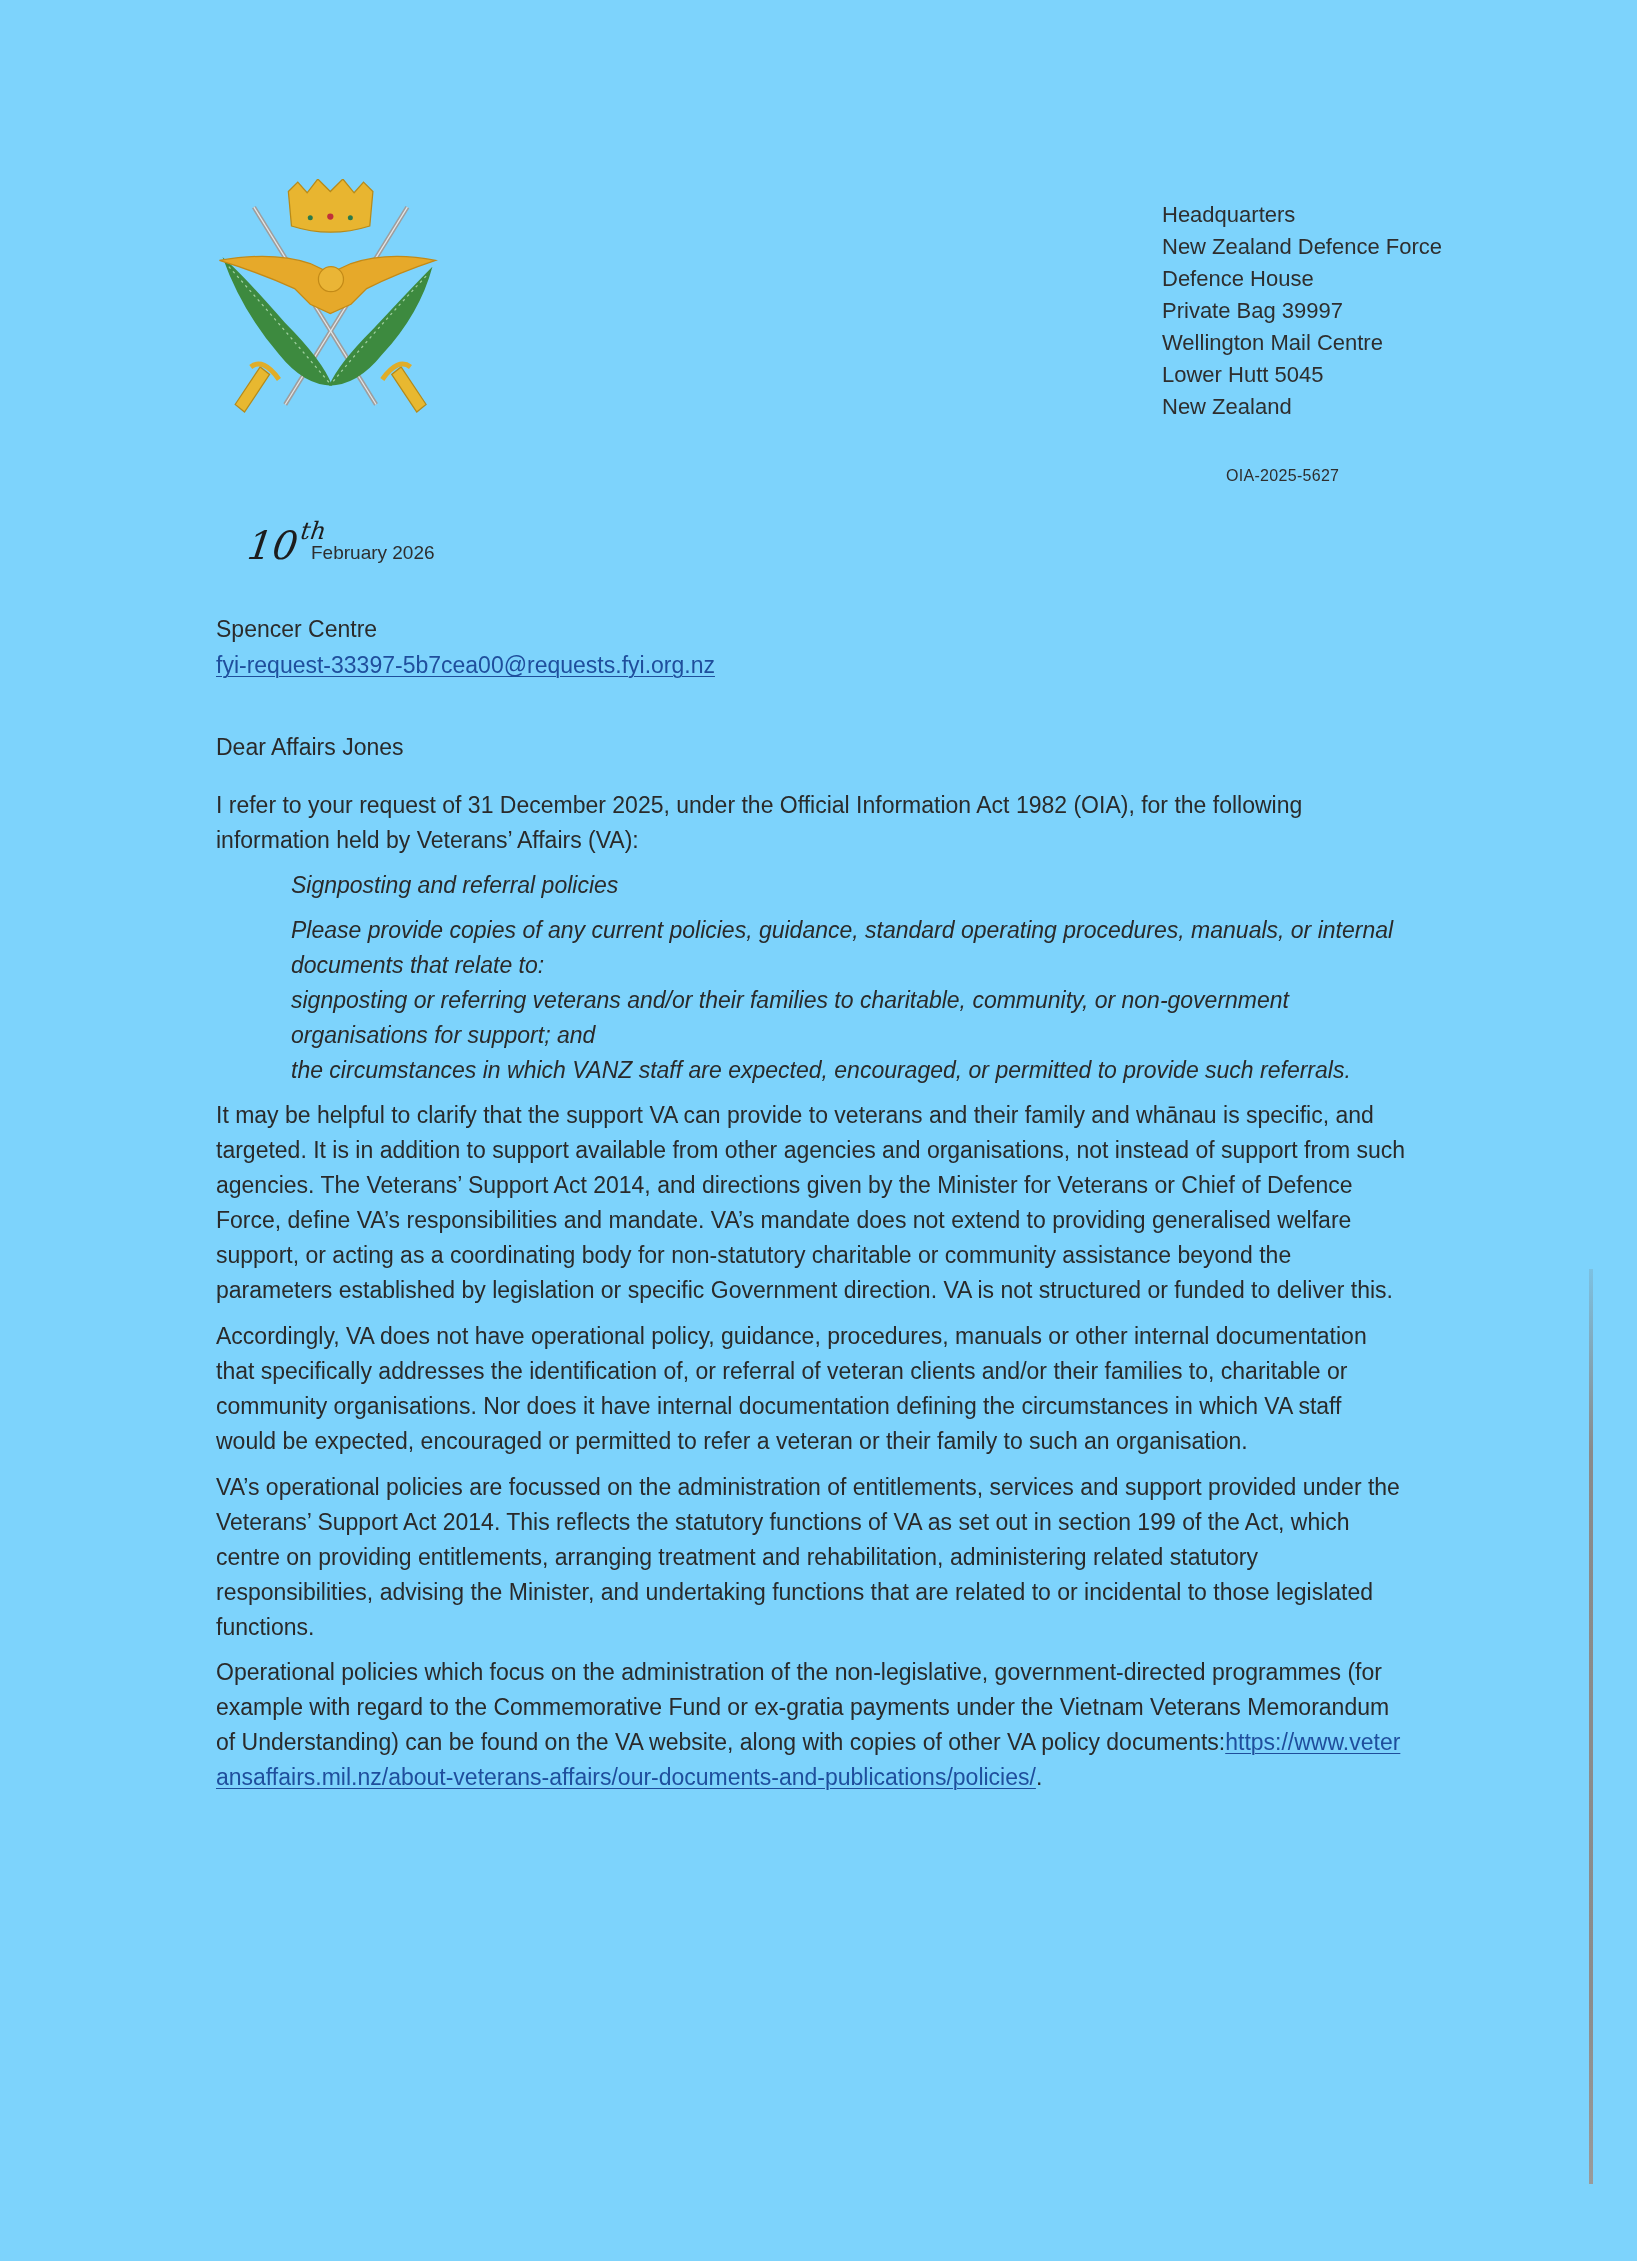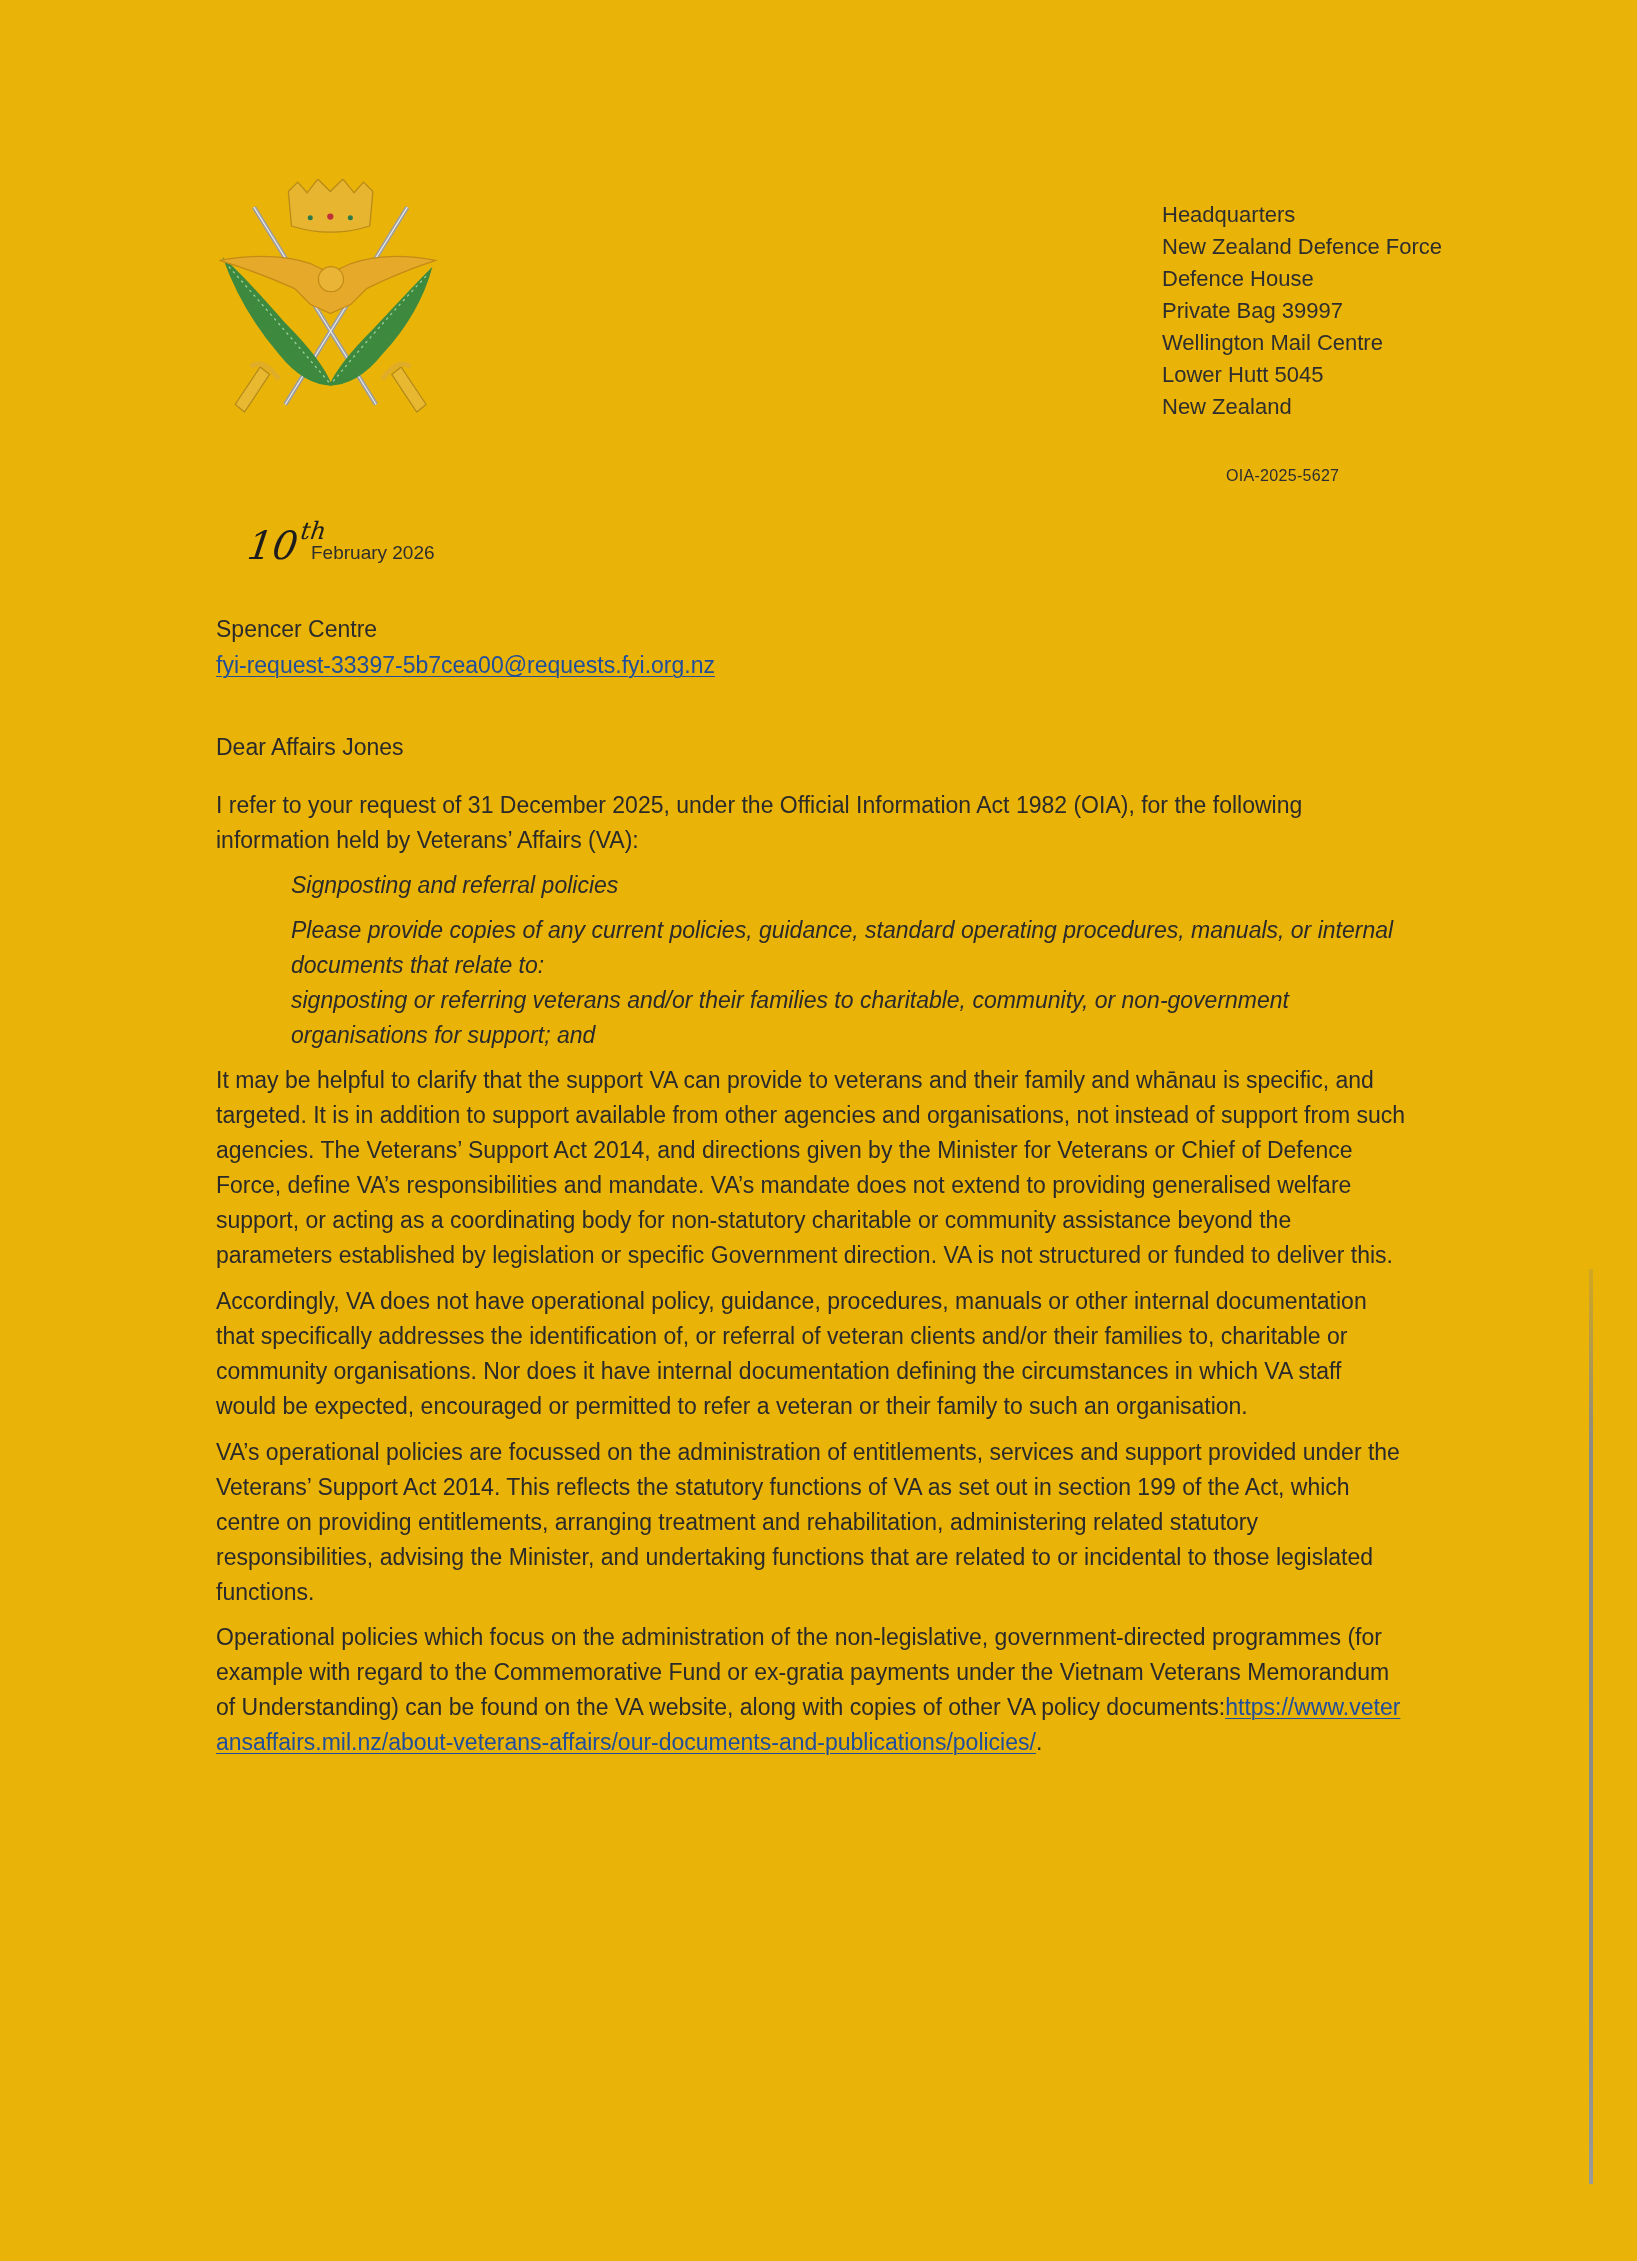--- a/index.html
+++ b/index.html
@@ -1,21 +1,21 @@
 <!DOCTYPE html>
 <html style="font-size:10px"><head>
   <meta charset="utf-8">
   <style>
     html, body { margin: 0; padding: 0; background: #ffffff; }
     body {
       width: 1637px; height: 2261px; position: relative; overflow: hidden;
       font-family: "Liberation Sans", "DejaVu Sans", sans-serif;
       color: #2b2b2b;
     }
-    .page { position: absolute; inset: 0; background: #eab308; }
+    .page { position: absolute; inset: 0; background: #7dd3fc; }
 
     
     .crest { position: absolute; left: 216px; top: 179px; width: 223px; height: 238px; }
 
     
     .address { position: absolute; left: 1162px; top: 199px; font-size: 22px; line-height: 32px; color: #2e2e2e; }
     .address div { white-space: nowrap; }
     .ref { position: absolute; left: 1226px; top: 467px; font-size: 16px; color: #2e2e2e; letter-spacing: 0.3px; }
 
     
@@ -95,20 +95,21 @@
 
   <div class="body">
     <p class="salutation">Dear Affairs Jones</p>
     <p>I refer to your request of 31 December 2025, under the Official Information Act 1982 (OIA), for the following information held by Veterans’ Affairs (VA):</p>
 
     <div class="quote">
       <p>Signposting and referral policies</p>
       <p>
         <span class="line">Please provide copies of any current policies, guidance, standard operating procedures, manuals, or internal documents that relate to:</span>
         <span class="line">signposting or referring veterans and/or their families to charitable, community, or non-government organisations for support; and</span>
+        <span class="line">the circumstances in which VANZ staff are expected, encouraged, or permitted to provide such referrals.</span>
       </p>
     </div>
 
     <p>It may be helpful to clarify that the support VA can provide to veterans and their family and whānau is specific, and targeted. It is in addition to support available from other agencies and organisations, not instead of support from such agencies. The Veterans’ Support Act 2014, and directions given by the Minister for Veterans or Chief of Defence Force, define VA’s responsibilities and mandate. VA’s mandate does not extend to providing generalised welfare support, or acting as a coordinating body for non-statutory charitable or community assistance beyond the parameters established by legislation or specific Government direction. VA is not structured or funded to deliver this.</p>
     <p>Accordingly, VA does not have operational policy, guidance, procedures, manuals or other internal documentation that specifically addresses the identification of, or referral of veteran clients and/or their families to, charitable or community organisations. Nor does it have internal documentation defining the circumstances in which VA staff would be expected, encouraged or permitted to refer a veteran or their family to such an organisation.</p>
     <p>VA’s operational policies are focussed on the administration of entitlements, services and support provided under the Veterans’ Support Act 2014. This reflects the statutory functions of VA as set out in section 199 of the Act, which centre on providing entitlements, arranging treatment and rehabilitation, administering related statutory responsibilities, advising the Minister, and undertaking functions that are related to or incidental to those legislated functions.</p>
     <p>
       <span>Operational policies which focus on the administration of the non-legislative, government-directed programmes (for example with regard to the Commemorative Fund or ex-gratia payments under the Vietnam Veterans Memorandum of Understanding) can be found on the VA website, along with copies of other VA policy documents:</span><a class="link">https://www.veteransaffairs.mil.nz/about-veterans-affairs/our-documents-and-publications/policies/</a><span>.</span>
     </p>
   </div>

